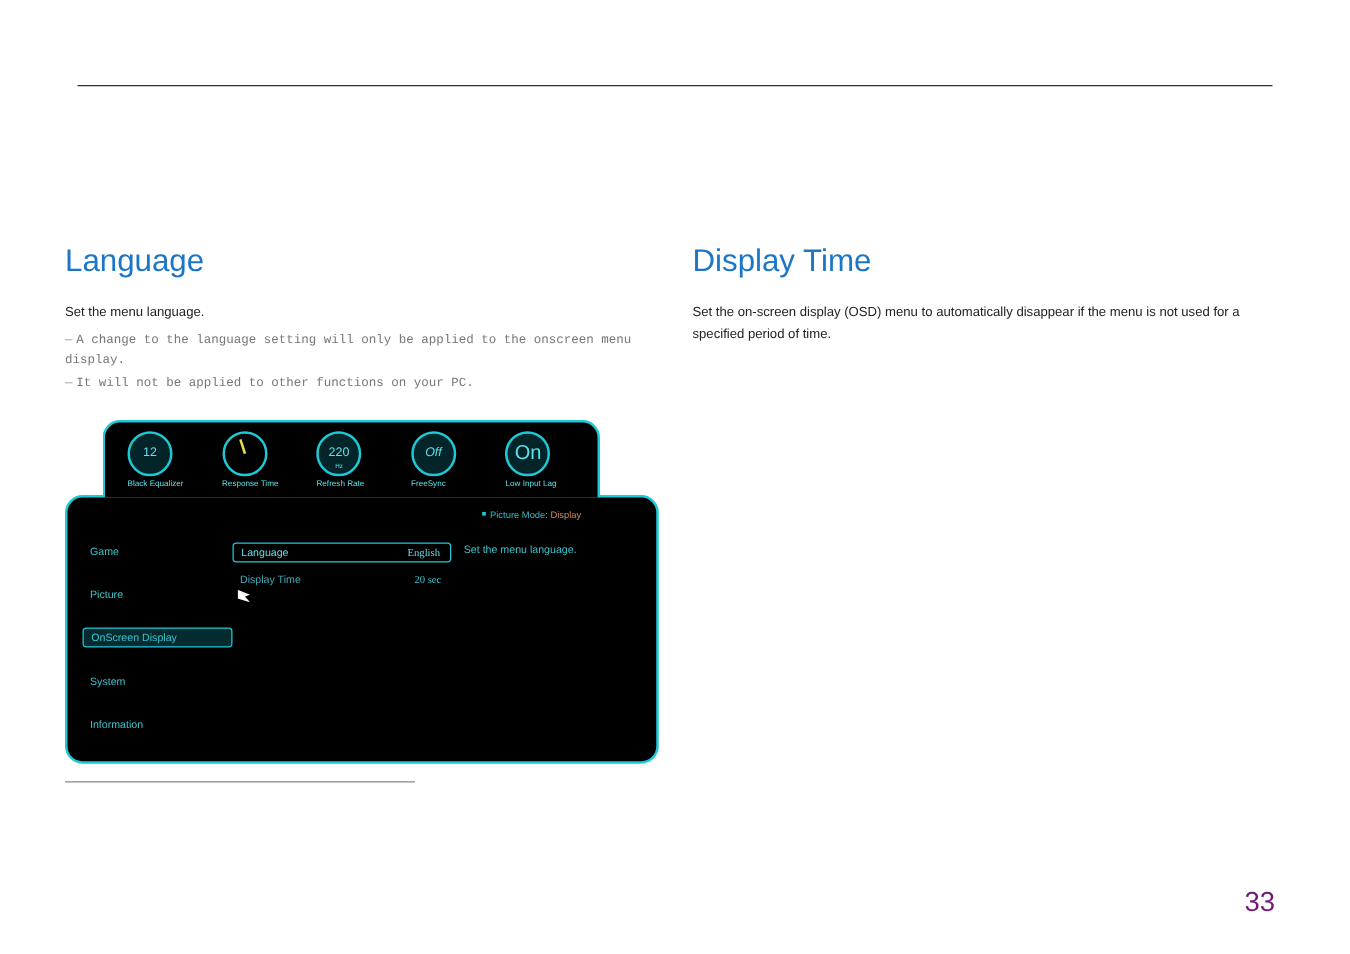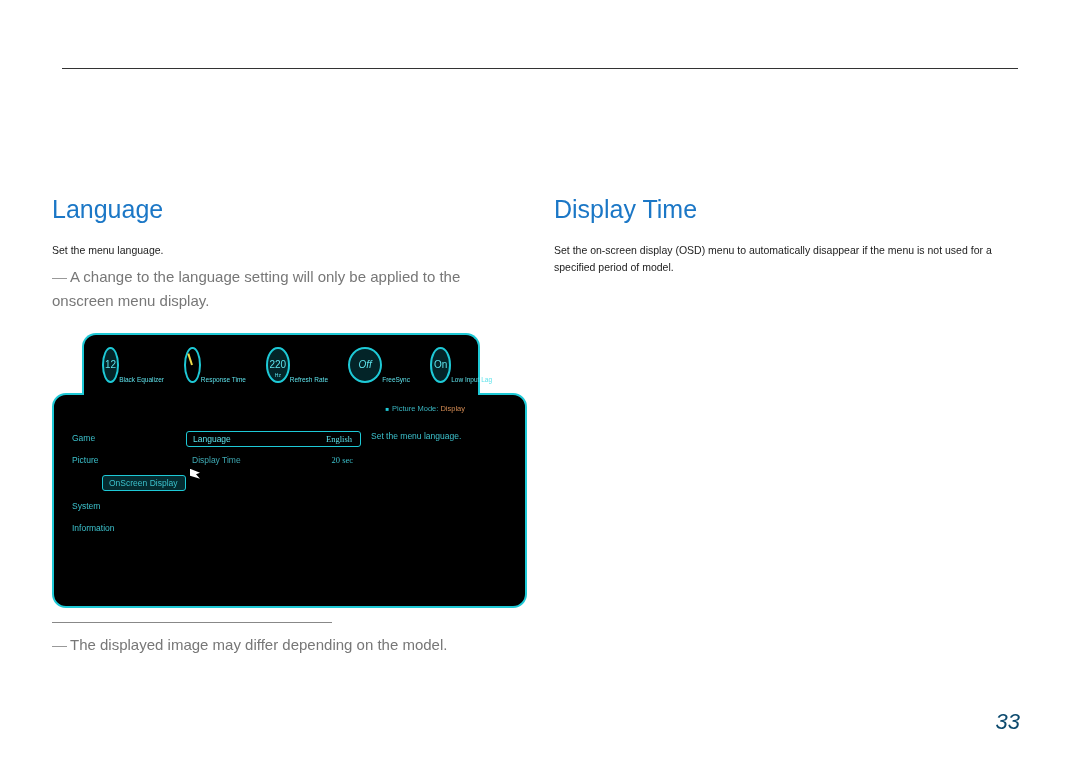--- a/index.html
+++ b/index.html
@@ -37,44 +37,44 @@
     font-weight: 400;
     margin-bottom: 18px;
   }
   .body-text {
     font-size: 10.5px;
     color: #222;
     line-height: 1.6;
     margin-bottom: 6px;
   }
   .note-text {
-    font-size: 15px;
+    font-size: 10px;
     color: #777;
     line-height: 1.6;
     margin-bottom: 3px;
+    font-family: Liberation Mono, monospace;
   }
   .note-dash {
     color: #999;
     margin-right: 3px;
   }
   .inline-highlight { color: #d4564f; }
   .osd-image-hr {
     margin-top: 14px;
     border: none;
     border-top: 1px solid #888;
     width: 280px;
   }
   .note-under { margin-top: 10px; }
   .page-number {
     position: absolute;
     bottom: 28px;
     right: 60px;
     font-size: 22px;
-    color: #0c4a6e;
-    font-style: italic;
+    color: #701a75;
   }
 
   
   .osd-panel {
     position: relative;
     margin-top: 20px;
     width: 475px;
     height: 275px;
   }
   .osd-top-bar {
@@ -87,22 +87,22 @@
     border-radius: 14px 14px 0 0;
     border-bottom: none;
     display: flex;
     align-items: center;
     justify-content: flex-start;
     gap: 20px;
     padding: 0 18px;
   }
   .dial {
     display: flex;
-    flex-direction: row;
-    align-items: flex-end;
+    flex-direction: column;
+    align-items: flex-start;
     width: 62px;
   }
   .dial-circle {
     width: 36px;
     height: 36px;
     border-radius: 50%;
     border: 2px solid #1ec9d6;
     background: #032428;
     display: flex;
     align-items: center;
@@ -136,21 +136,21 @@
   }
   .gauge-needle {
     position: absolute;
     width: 2px; height: 12px;
     background: #eedc4a;
     top: 4px;
     left: 50%;
     transform-origin: bottom center;
     transform: translateX(-50%) rotate(-18deg);
   }
-  .on-circle { color: #5ee2eb; font-size: 10px; }
+  .on-circle { color: #5ee2eb; font-size: 16px; }
 
   .osd-body {
     position: absolute;
     top: 60px;
     left: 0;
     width: 475px;
     height: 215px;
     background: #000;
     border: 2px solid #1ec9d6;
     border-radius: 14px;
@@ -173,30 +173,29 @@
   .osd-columns {
     display: flex;
     margin-top: 22px;
     font-size: 8.5px;
   }
   .side-menu {
     width: 120px;
     color: #3cc1cc;
     display: flex;
     flex-direction: column;
-    gap: 8px;
+    gap: 20px;
   }
   .side-item {
     padding: 2px 6px;
     border-radius: 3px;
   }
   .side-item.selected {
     border: 1px solid #1ec9d6;
     background: #042b30;
-    margin-left: 36px;
   }
   .sub-menu {
     width: 175px;
     display: flex;
     flex-direction: column;
     gap: 6px;
     color: #3ea9b3;
   }
   .sub-row { display: flex; justify-content: space-between; padding: 2px 8px 2px 6px; }
   .sub-row.selected { border: 1px solid #1ec9d6; border-radius: 3px; }
@@ -220,20 +219,21 @@
 </style>
 </head>
 <body>
 
 <div class="hr-top"></div>
 
 <div class="col-left">
   <h2 class="section-heading">Language</h2>
   <p class="body-text">Set the menu language.</p>
   <p class="note-text"><span class="note-dash">―</span><span>A change to the language setting will only be applied to the onscreen menu display.</span></p>
+  <p class="note-text"><span class="note-dash">―</span><span>It will not be applied to other functions on your PC.</span></p>
 
   <div class="osd-panel">
     <div class="osd-body">
       <div class="osd-inner">
         <div class="picture-mode">
           <span class="pm-dot">■</span><span>Picture Mode:</span>
           <span class="pm-val">Display</span>
         </div>
         <div class="osd-columns">
           <div class="side-menu">
@@ -289,21 +289,20 @@
       <div class="dial">
         <div class="dial-circle on-circle">
             <span>On</span>
           </div>
         <div class="dial-label">Low Input Lag</div>
       </div>
     </div>
   </div>
 
   <hr class="osd-image-hr">
-  <p class="note-text note-under"><span class="note-dash">―</span><span>The displayed image may differ depending on the model.</span></p>
 </div>
 
 <div class="col-right">
   <h2 class="section-heading">Display Time</h2>
-  <p class="body-text">Set the on-screen display (OSD) menu to automatically disappear if the menu is not used for a specified period of model.</p>
+  <p class="body-text">Set the on-screen display (OSD) menu to automatically disappear if the menu is not used for a specified period of time.</p>
 </div>
 
 <div class="page-number">33</div>
 
 </body></html>

